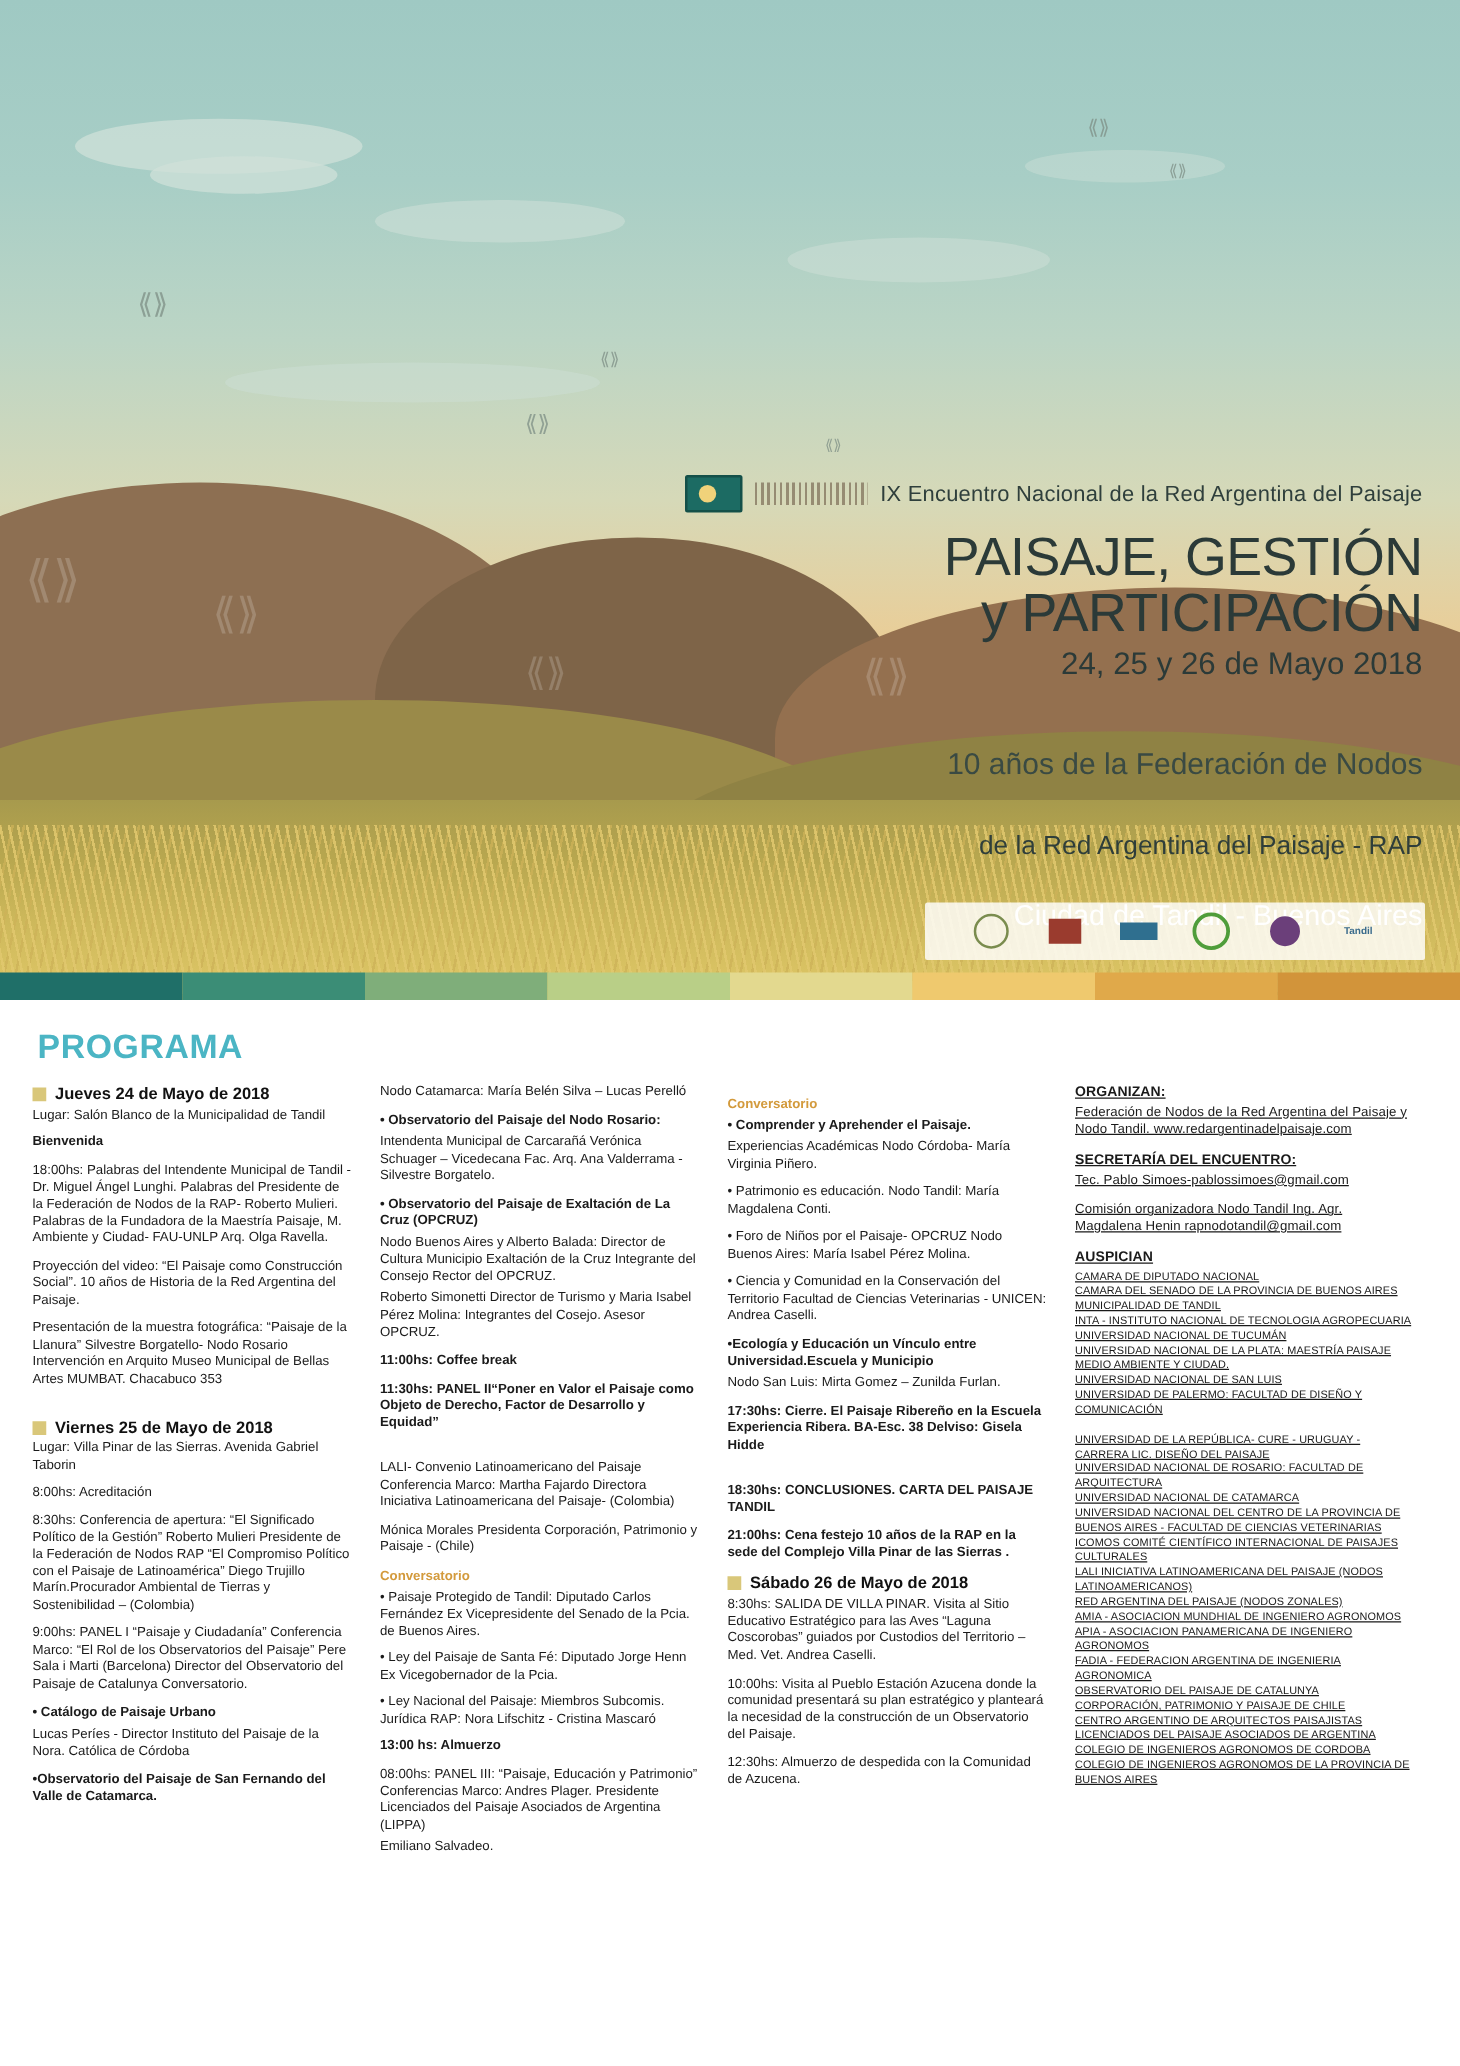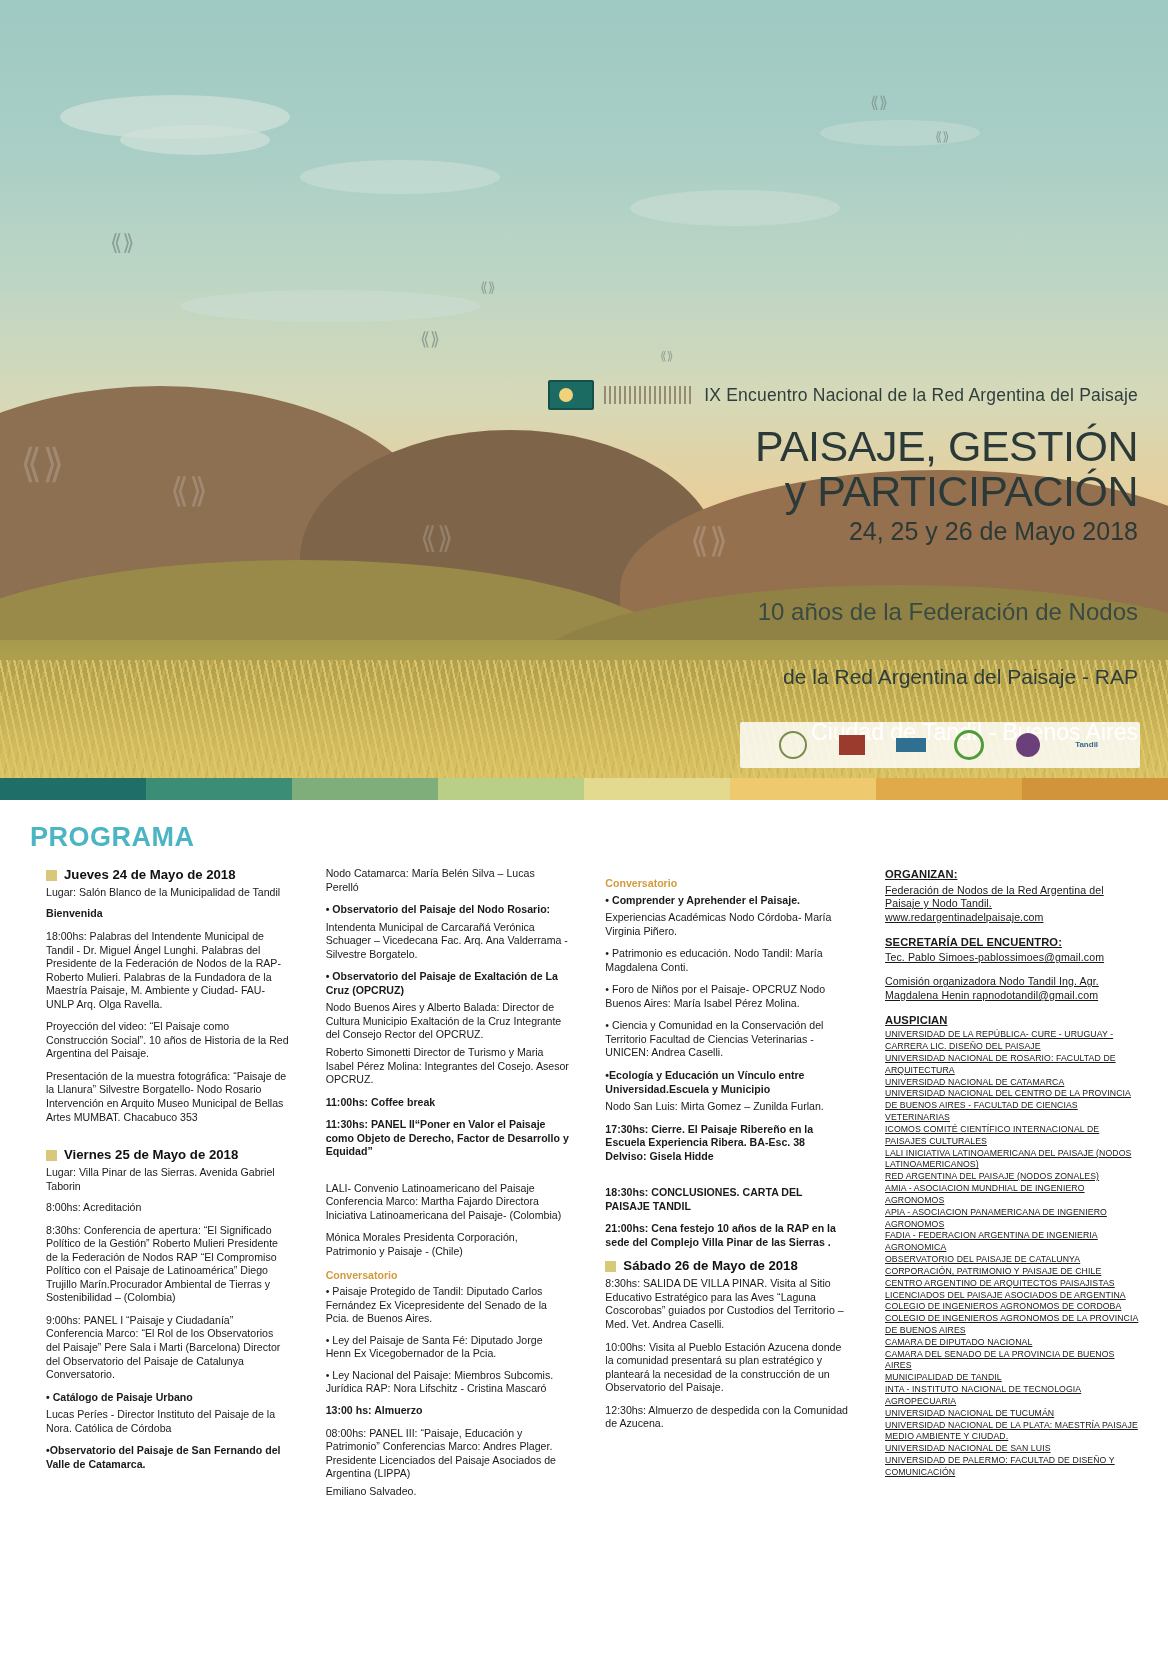--- a/index.html
+++ b/index.html
@@ -94,21 +94,21 @@
   
   .program{
     position:absolute;left:0;top:800px;width:1168px;height:853px;
     background:#ffffff;
     box-sizing:border-box;
     padding:22px 26px 0 26px;
   }
   .prog-title{
     color:#4bb5c4;font-size:27px;letter-spacing:.5px;margin:0 0 14px 4px;font-weight:bold;
   }
-  .cols{display:flex;gap:36px;align-items:flex-start;margin-left:20px;}
+  .cols{display:flex;gap:22px;align-items:flex-start;}
   .col{width:256px;font-size:10.6px;line-height:1.28;color:#1a1a1a;}
   .col.c4{width:270px;text-decoration:underline;}
 
   .day-head{display:flex;align-items:flex-start;gap:7px;margin-bottom:2px;}
   .sqm{width:11px;height:11px;background:#d9c77a;flex:0 0 auto;margin-top:3px;}
   .day-title{font-size:13.2px;font-weight:bold;color:#111;}
   .plain{margin:0 0 8px 0;}
   .b{font-weight:bold;}
   .blk{margin:0 0 9px 0;}
   .tight{margin:0 0 4px 0;}
@@ -282,40 +282,40 @@
       <p class="blk">12:30hs: Almuerzo de despedida con la Comunidad de Azucena.</p>
     </div>
 
     <div class="col c4 right-col">
       <p class="hd">ORGANIZAN:</p>
       <p class="body">Federación de Nodos de la Red Argentina del Paisaje y Nodo Tandil. www.redargentinadelpaisaje.com</p>
       <p class="hd">SECRETARÍA DEL ENCUENTRO:</p>
       <p class="body">Tec. Pablo Simoes-pablossimoes@gmail.com</p>
       <p class="body">Comisión organizadora Nodo Tandil Ing. Agr. Magdalena Henin rapnodotandil@gmail.com</p>
       <p class="hd">AUSPICIAN</p>
+      <p class="uni-list" style="white-space:pre-line;margin-bottom:12px;">CAMARA DE DIPUTADO NACIONAL
+CAMARA DEL SENADO DE LA PROVINCIA DE BUENOS AIRES
+MUNICIPALIDAD DE TANDIL
+INTA - INSTITUTO NACIONAL DE TECNOLOGIA AGROPECUARIA
+UNIVERSIDAD NACIONAL DE TUCUMÁN
+UNIVERSIDAD NACIONAL DE LA PLATA: MAESTRÍA PAISAJE MEDIO AMBIENTE Y CIUDAD.
+UNIVERSIDAD NACIONAL DE SAN LUIS
+UNIVERSIDAD DE PALERMO: FACULTAD DE DISEÑO Y COMUNICACIÓN</p>
       <p class="uni-list" style="white-space:pre-line;">UNIVERSIDAD DE LA REPÚBLICA- CURE - URUGUAY - CARRERA LIC. DISEÑO DEL PAISAJE
 UNIVERSIDAD NACIONAL DE ROSARIO: FACULTAD DE ARQUITECTURA
 UNIVERSIDAD NACIONAL DE CATAMARCA
 UNIVERSIDAD NACIONAL DEL CENTRO DE LA PROVINCIA DE BUENOS AIRES - FACULTAD DE CIENCIAS VETERINARIAS
 ICOMOS COMITÉ CIENTÍFICO INTERNACIONAL DE PAISAJES CULTURALES
 LALI INICIATIVA LATINOAMERICANA DEL PAISAJE (NODOS LATINOAMERICANOS)
 RED ARGENTINA DEL PAISAJE (NODOS ZONALES)
 AMIA - ASOCIACION MUNDHIAL DE INGENIERO AGRONOMOS
 APIA - ASOCIACION PANAMERICANA DE INGENIERO AGRONOMOS
 FADIA - FEDERACION ARGENTINA DE INGENIERIA AGRONOMICA
 OBSERVATORIO DEL PAISAJE DE CATALUNYA
 CORPORACIÓN, PATRIMONIO Y PAISAJE DE CHILE
 CENTRO ARGENTINO DE ARQUITECTOS PAISAJISTAS
 LICENCIADOS DEL PAISAJE ASOCIADOS DE ARGENTINA
 COLEGIO DE INGENIEROS AGRONOMOS DE CORDOBA
 COLEGIO DE INGENIEROS AGRONOMOS DE LA PROVINCIA DE BUENOS AIRES</p>
-      <p class="uni-list" style="white-space:pre-line;margin-bottom:12px;">CAMARA DE DIPUTADO NACIONAL
-CAMARA DEL SENADO DE LA PROVINCIA DE BUENOS AIRES
-MUNICIPALIDAD DE TANDIL
-INTA - INSTITUTO NACIONAL DE TECNOLOGIA AGROPECUARIA
-UNIVERSIDAD NACIONAL DE TUCUMÁN
-UNIVERSIDAD NACIONAL DE LA PLATA: MAESTRÍA PAISAJE MEDIO AMBIENTE Y CIUDAD.
-UNIVERSIDAD NACIONAL DE SAN LUIS
-UNIVERSIDAD DE PALERMO: FACULTAD DE DISEÑO Y COMUNICACIÓN</p>
     </div>
 
   </div>
 </div>
 
 </body></html>

